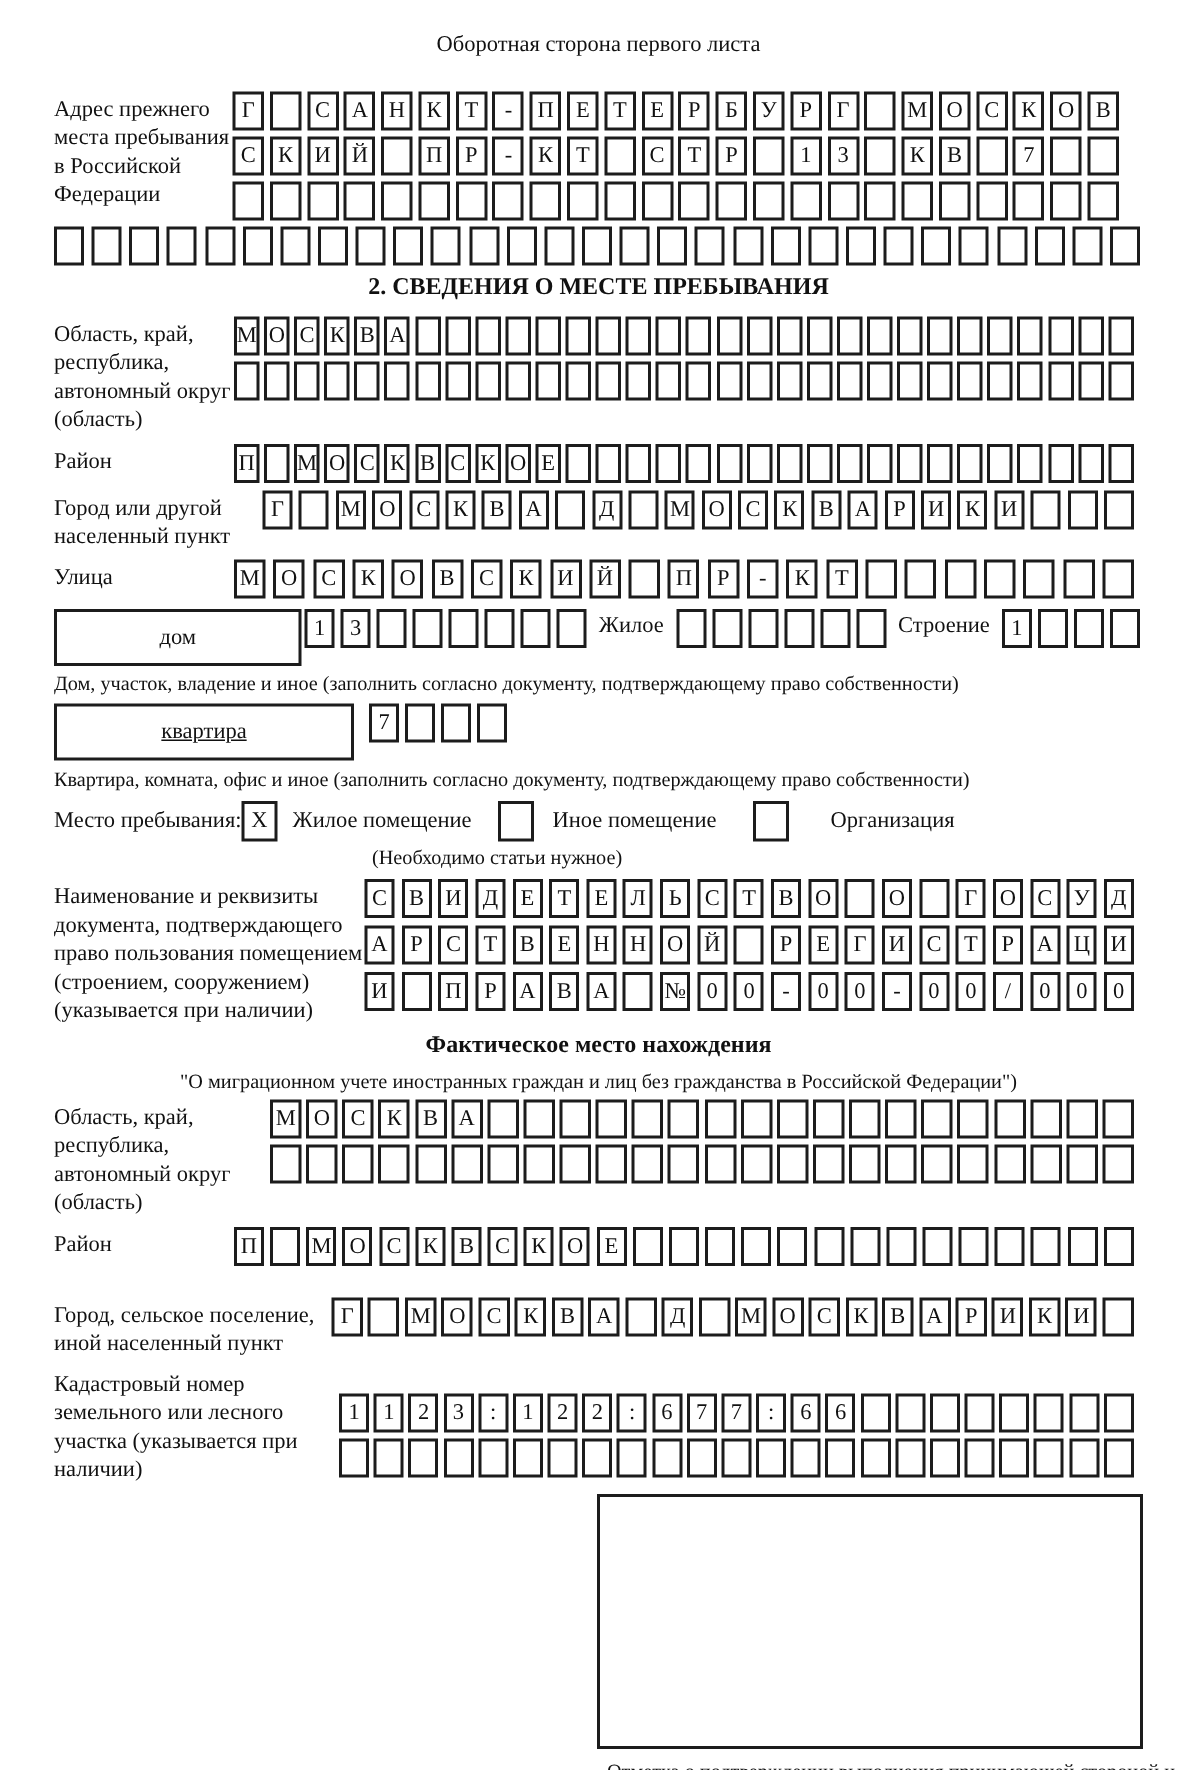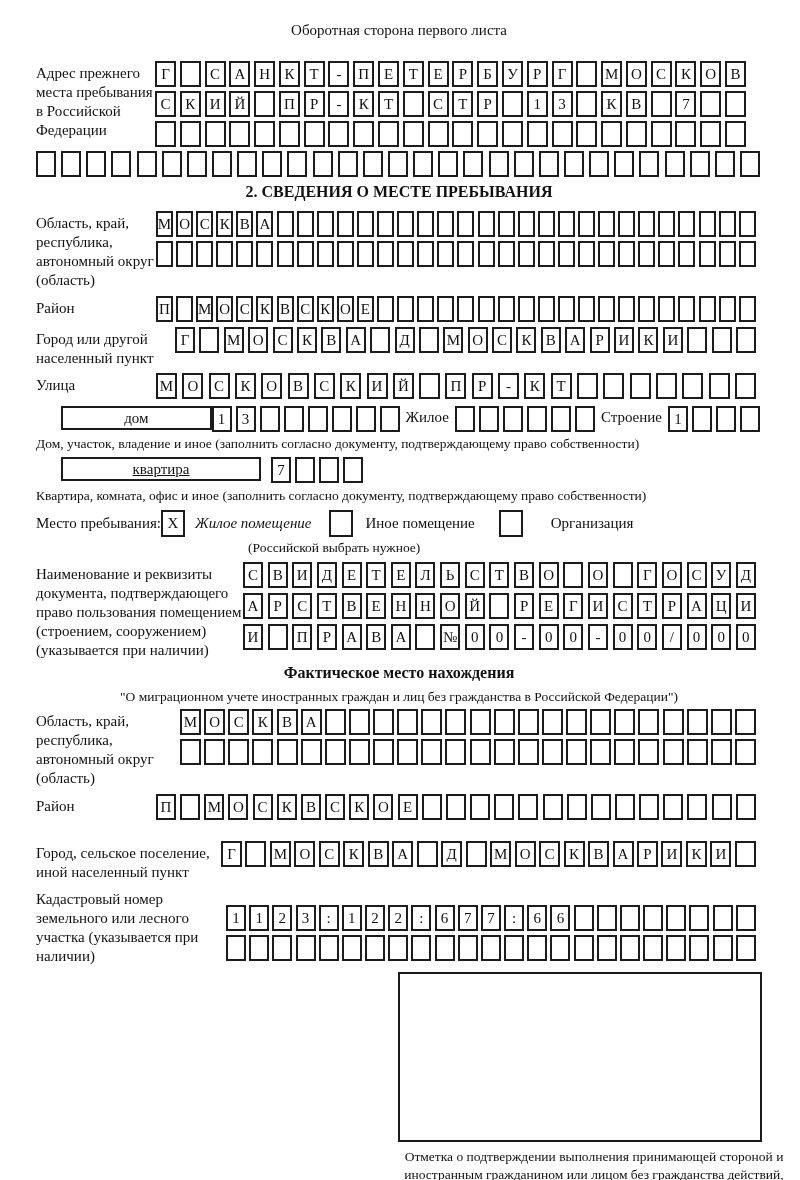--- a/index.html
+++ b/index.html
@@ -20,22 +20,22 @@
     display:flex;align-items:center;justify-content:center;
     font-size:15px;flex:0 0 auto;
   }
   .cellcol{display:flex;flex-direction:column;gap:4px;}
 
   .note{font-size:13.5px;line-height:17px;}
   .note.centered{text-align:center;margin:3px 0 4px 0;}
   .sec-title{font-size:16px;font-weight:bold;text-align:center;margin:6px 0 10px 0;}
 
   .widebox{
-    box-sizing:border-box;height:24px;border:2px solid #1c1c1c;
-    display:flex;align-items:center;justify-content:center;font-size:15px;margin-left:25px;
+    box-sizing:border-box;height:38px;border:2px solid #1c1c1c;
+    display:flex;align-items:center;justify-content:center;font-size:15px;
   }
   .inline-label{font-size:15px;padding:3px 6px 0 6px;white-space:nowrap;}
   .cb{
     box-sizing:border-box;width:24px;height:27px;border:2px solid #1c1c1c;
     display:flex;align-items:center;justify-content:center;font-size:15px;flex:0 0 auto;
   }
   .mesto-row{align-items:center;margin-top:6px;}
   .mesto-row .mlabel{font-size:15px;white-space:nowrap;}
 
   .stamp-box{
@@ -374,27 +374,27 @@
         <span class="cell"></span>
         <span class="cell"></span>
         <span class="cell"></span>
       </div>
   </div>
   <div class="note" style="margin-top:4px;">Квартира, комната, офис и иное (заполнить согласно документу, подтверждающему право собственности)</div>
 
   <div class="frow mesto-row">
     <div class="mlabel" style="">Место пребывания:</div>
     <div class="cb" style="margin-right:10px;">X</div>
-    <div class="mlabel" style="margin-right:18px;font-style:italic;">Жилое помещение</div>
+    <div class="mlabel" style="margin-right:18px;">Жилое помещение</div>
     <div class="cb" style="margin-right:12px;"></div>
     <div class="mlabel" style="margin-right:24px;">Иное помещение</div>
     <div class="cb" style="margin-right:28px;"></div>
     <div class="mlabel">Организация</div>
   </div>
-  <div class="note" style="margin-left:212px;margin-top:2px;">(Российской выбрать нужное)</div>
+  <div class="note" style="margin-left:212px;margin-top:2px;">(Необходимо статьи нужное)</div>
 
   <div class="frow" style="margin-top:6px;">
     <div class="flabel" style="width:207px;">Наименование и реквизиты документа, подтверждающего право пользования помещением (строением, сооружением) (указывается при наличии)</div>
     <div class="cellcol" style="gap:5px;">
       <div class="cells" style="width:513px;--cw:20px;">
           <span class="cell">С</span>
           <span class="cell">В</span>
           <span class="cell">И</span>
           <span class="cell">Д</span>
           <span class="cell">Е</span>

